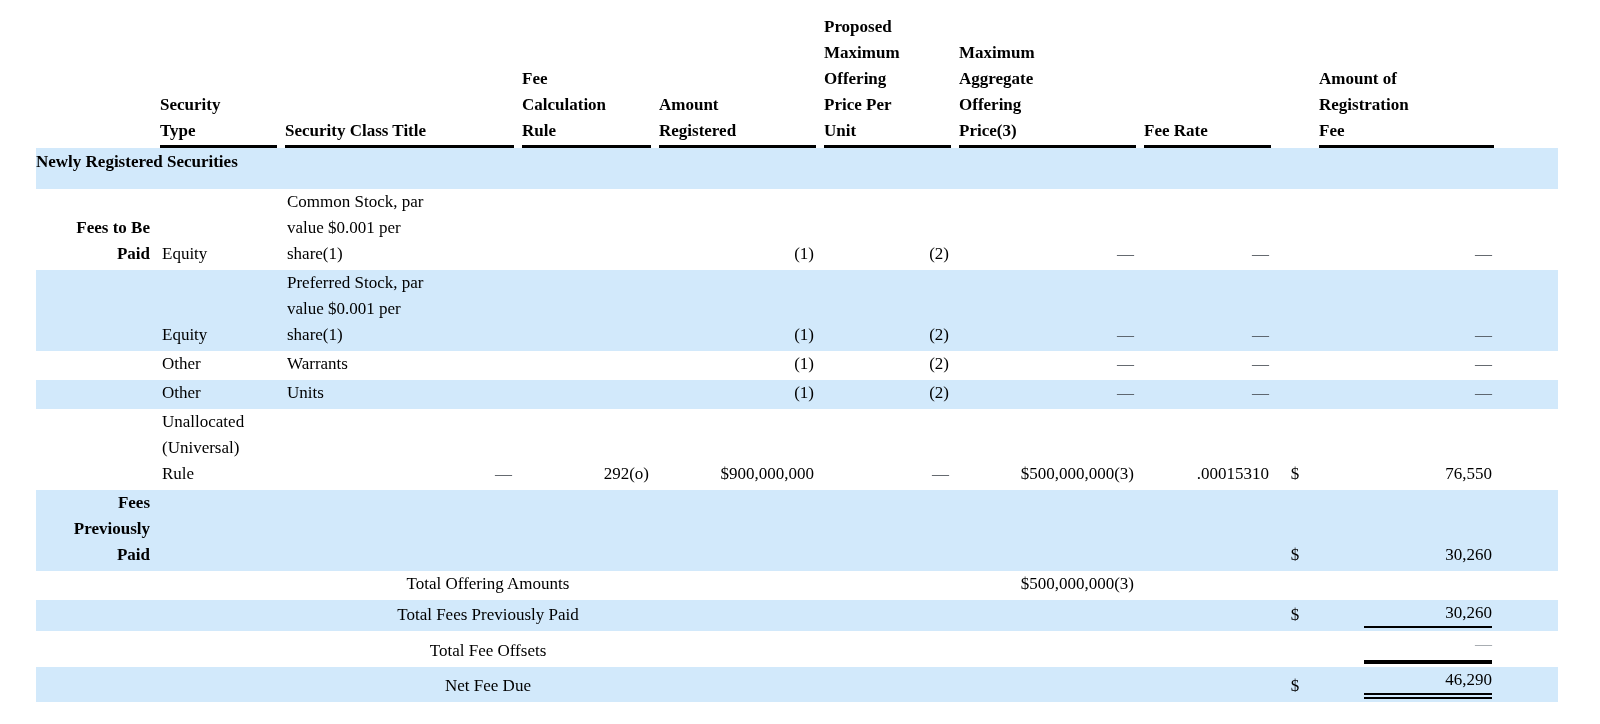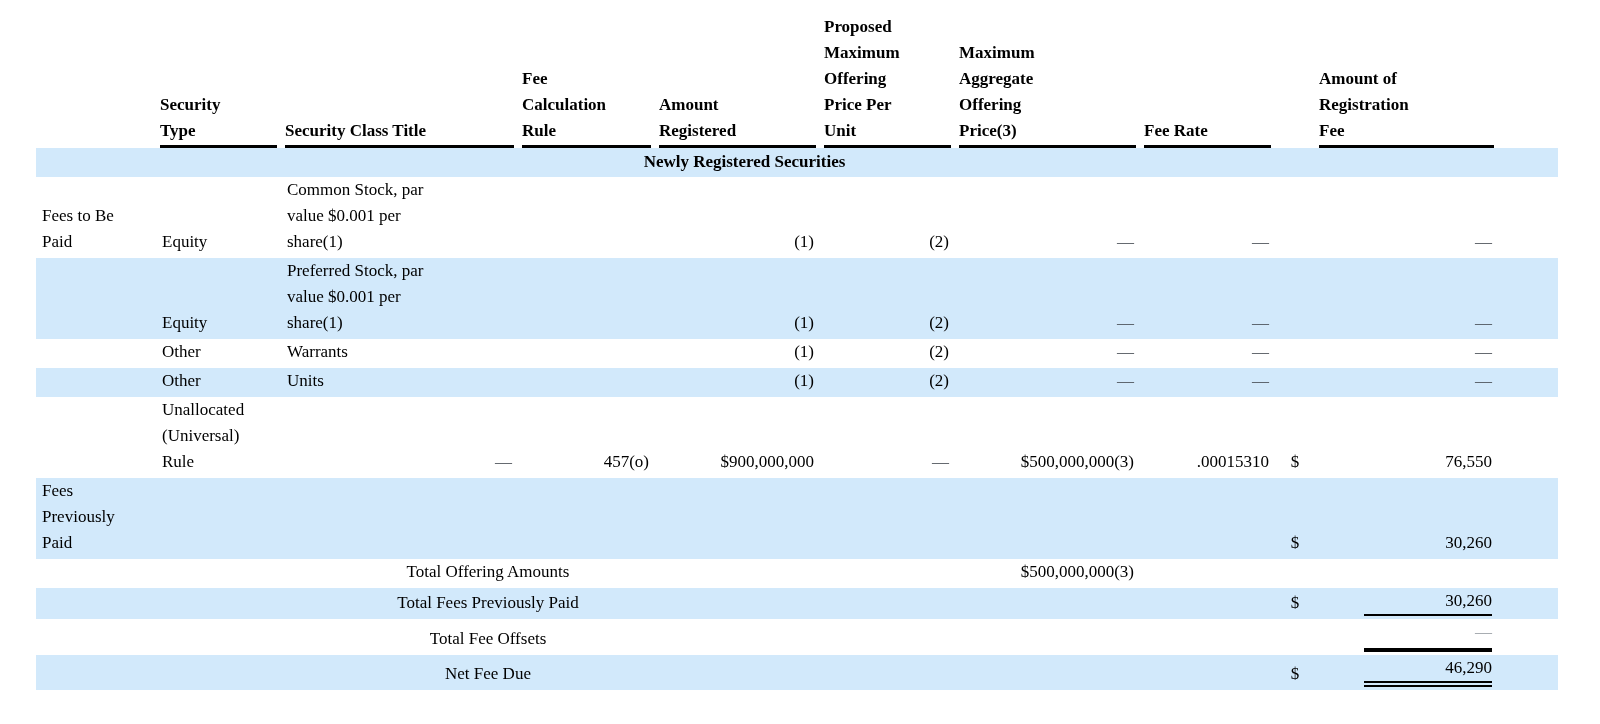--- a/index.html
+++ b/index.html
@@ -5,23 +5,23 @@
   :root { --band:#d2e9fb; --dash:#4a5157; --dashlight:#9aa0a6; }
   html,body{margin:0;padding:0;background:#fff;}
   body{width:1600px;height:724px;overflow:hidden;color:#000;
        font-family:"Liberation Serif","DejaVu Serif",serif;}
   table{border-collapse:collapse;table-layout:fixed;width:1522px;margin:2px 0 0 36px;}
   td,th{font-size:17px;line-height:26px;vertical-align:bottom;
         padding:0 6px 3px 6px;white-space:pre-line;overflow:hidden;}
   thead th{font-weight:bold;text-align:left;height:146px;padding:0 3px;}
   .hwrap{display:block;margin:0 1px;padding-bottom:1px;border-bottom:3px solid #000;}
   tr.blue{background:var(--band);}
-  tr.section td{font-weight:bold;text-align:center;height:23px;vertical-align:middle;
-                padding:1px 105px 2px 0;}
-  td.c-row_label{font-weight:normal;text-align:left;}
+  tr.section td{font-weight:bold;height:23px;vertical-align:middle;
+                padding:1px 105px 14px 0;}
+  td.c-row_label{font-weight:bold;text-align:right;}
   td.c-security_type,td.c-class_title{text-align:left;}
   td.c-fee_calc,td.c-amount_registered,td.c-price_per_unit,
   td.c-max_aggregate,td.c-fee_rate,td.c-reg_fee{text-align:right;}
   td.c-currency{text-align:center;padding:0 2px 3px 2px;}
   td.c-total_label{font-weight:normal;text-align:center;}
   td.align-right{text-align:right;}
   tbody td{height:24px;}
   .dash{color:var(--dash);}
   .dash-light{color:var(--dashlight);}
   .uwrap{display:inline-block;min-width:128px;text-align:right;}
@@ -134,21 +134,21 @@
         <td class="c-currency"></td>
         <td class="c-reg_fee"><span class="uwrap dash">—</span></td>
         <td class="c-spacer"></td>
       </tr>
       <tr class="">
         <td class="c-row_label"></td>
         <td class="c-security_type">Unallocated
 (Universal)
 Rule</td>
         <td class="c-class_title align-right dash">—</td>
-        <td class="c-fee_calc">457(o)</td>
+        <td class="c-fee_calc">292(o)</td>
         <td class="c-amount_registered">$900,000,000</td>
         <td class="c-price_per_unit dash">—</td>
         <td class="c-max_aggregate">$500,000,000(3)</td>
         <td class="c-fee_rate">.00015310</td>
         <td class="c-currency">$</td>
         <td class="c-reg_fee"><span class="uwrap">76,550</span></td>
         <td class="c-spacer"></td>
       </tr>
       <tr class="blue">
         <td class="c-row_label">Fees

